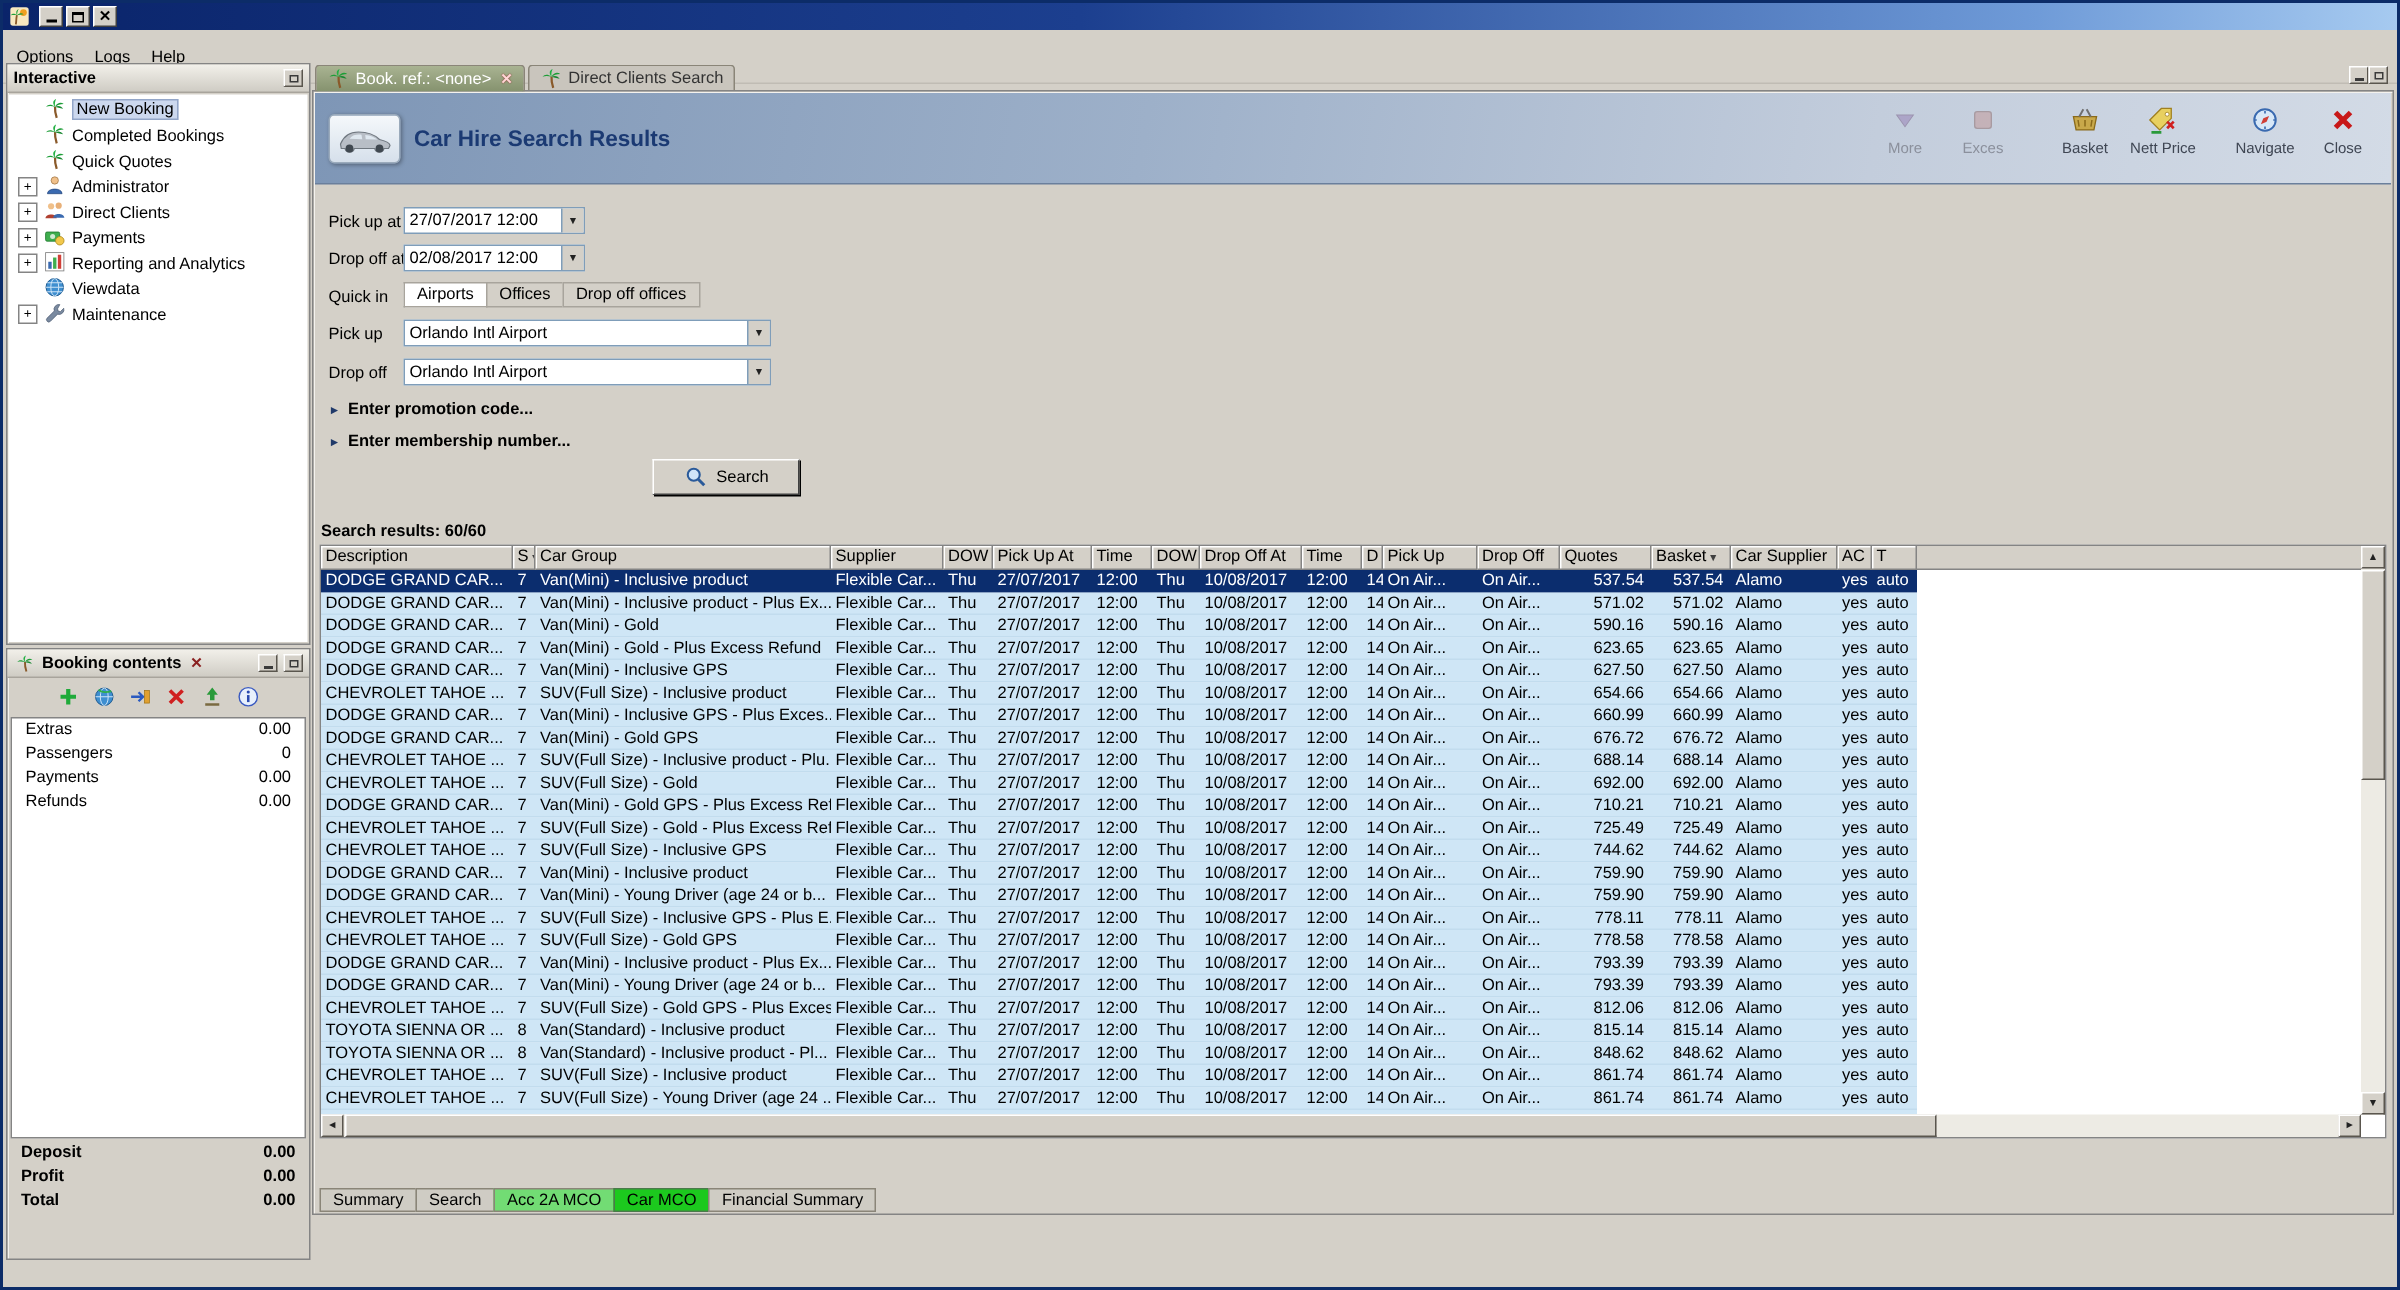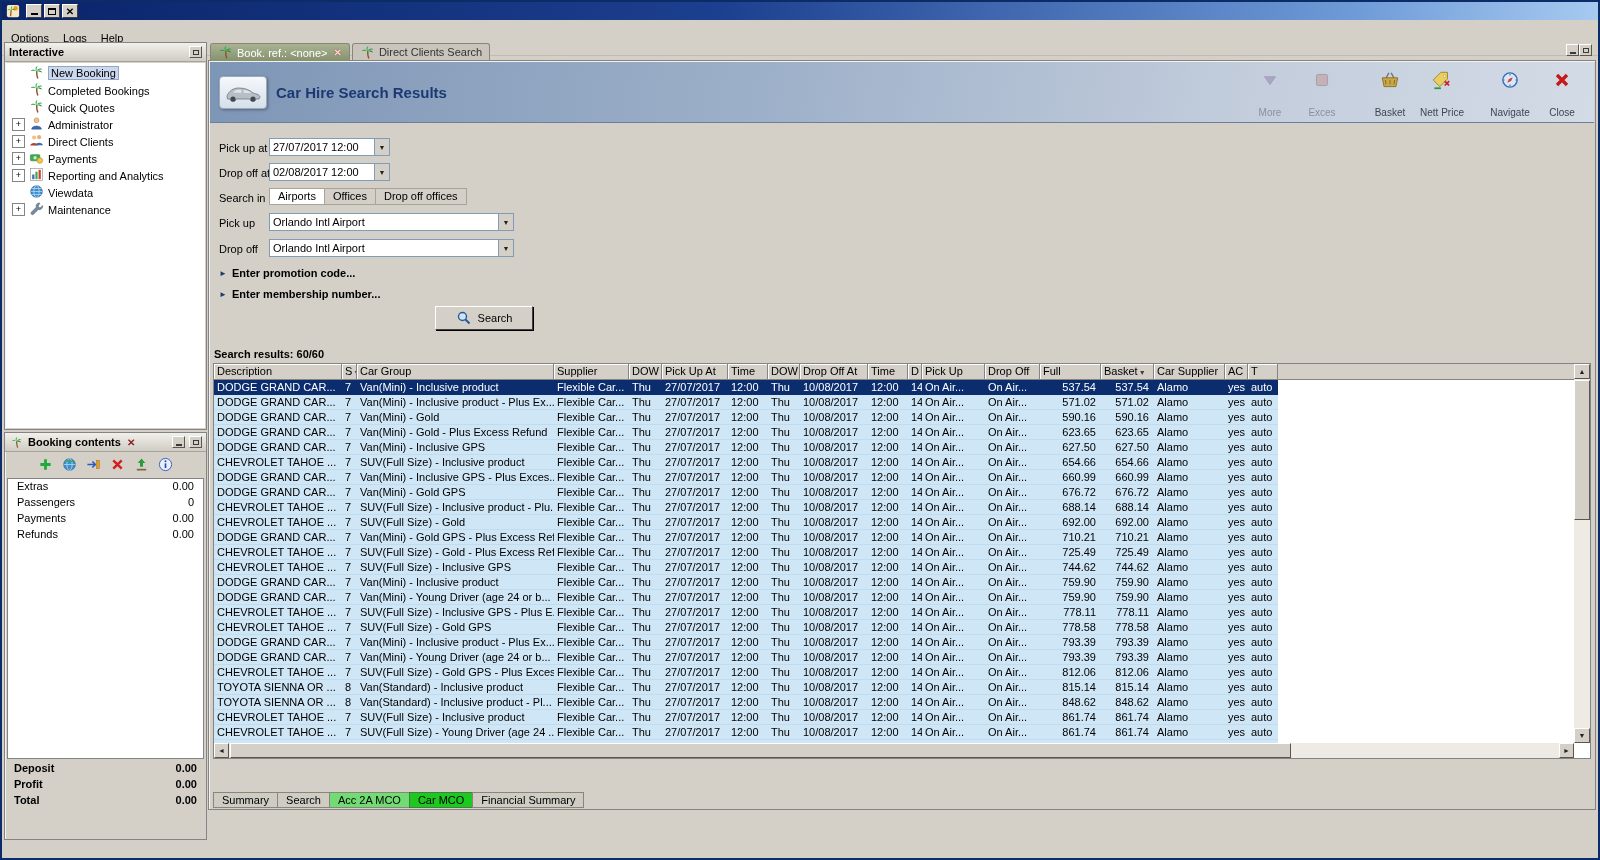--- a/index.html
+++ b/index.html
@@ -70,21 +70,21 @@
   .chheader { position:absolute; left:1px; right:1px; top:1px; height:61px;
     background:linear-gradient(100deg,#7e96b6 0%,#9db0c9 40%,#c3cddc 75%,#d3dbe6 100%);
     border-bottom:1px solid #6a7f9c; }
   .carbox { position:absolute; left:9px; top:14px; width:48px; height:33px; border-radius:4px;
     background:linear-gradient(#f5f8fb,#d6e0eb); border:1px solid #9aaabb; box-shadow:1px 1px 3px rgba(0,0,0,.35);
     display:flex; align-items:center; justify-content:center; }
   .chtitle { position:absolute; left:66px; top:22px; font-size:15px; font-weight:bold; color:#1b3a73; }
   .actions { position:absolute; right:8px; top:7px; display:flex; align-items:flex-start; gap:4px; }
   .hdr-action { width:48px; text-align:center; cursor:default; }
   .hdr-action .icn { height:22px; }
-  .hdr-action-label { font-size:10px; color:#3f4653; margin-top:15px; }
+  .hdr-action-label { font-size:10px; color:#3f4653; margin-top:1px; }
   .hdr-action.disabled .hdr-action-label { color:#8b909c; }
   .hdr-action.disabled .icn { opacity:.55; }
   .grp { margin-left:16px; }
 
   
   .form-label { position:absolute; left:10px; }
   .field { position:absolute; height:18px; background:#fff; border:1px solid #7f9db9; display:flex; align-items:center; }
   .field-text { flex:1; padding:0 3px; white-space:nowrap; overflow:hidden; }
   .field-btn { width:15px; height:100%; background:#d4d0c8; border-left:1px solid #7f9db9;
     display:flex; align-items:center; justify-content:center; font-size:7px; color:#222; }
@@ -492,21 +492,21 @@
         <span class="field-text">27/07/2017 12:00</span>
         <span class="field-btn">▼</span>
       </div>
 
       <span class="form-label" style="top:106px">Drop off at</span>
       <div class="field" style="left:60px; top:102px; width:121px">
         <span class="field-text">02/08/2017 12:00</span>
         <span class="field-btn">▼</span>
       </div>
 
-      <span class="form-label" style="top:131px">Search in</span>
+      <span class="form-label" style="top:131px">Quick in</span>
       <div class="segments" style="left:60px; top:127px">
           <div class="segment selected">Airports</div>
           <div class="segment">Offices</div>
           <div class="segment">Drop off offices</div>
         </div>
 
       <span class="form-label" style="top:156px">Pick up</span>
       <div class="field" style="left:60px; top:152px; width:245px">
         <span class="field-text">Orlando Intl Airport</span>
         <span class="field-btn">▼</span>
@@ -548,21 +548,21 @@
               <div class="gh-cell" style="width: 75px;">Supplier</div>
               <div class="gh-cell" style="width: 33px;">DOW</div>
               <div class="gh-cell" style="width: 66px;">Pick Up At</div>
               <div class="gh-cell" style="width: 40px;">Time</div>
               <div class="gh-cell" style="width: 32px;">DOW</div>
               <div class="gh-cell" style="width: 68px;">Drop Off At</div>
               <div class="gh-cell" style="width: 40px;">Time</div>
               <div class="gh-cell" style="width: 14px;">D</div>
               <div class="gh-cell" style="width: 63px;">Pick Up</div>
               <div class="gh-cell" style="width: 55px;">Drop Off</div>
-              <div class="gh-cell" style="width: 61px;">Full</div>
+              <div class="gh-cell" style="width: 61px;">Quotes</div>
               <div class="gh-cell" style="width: 53px;">Basket<span class="sort-arrow">▼</span></div>
               <div class="gh-cell" style="width: 71px;">Car Supplier</div>
               <div class="gh-cell" style="width: 23px;">AC</div>
               <div class="gh-cell" style="width: 30px;">T</div>
             </div>
           <div class="gridbody">
               <div class="grid-row sel">
                 <div class="g-cell" style="width: 128px;">DODGE GRAND CAR...</div>
                 <div class="g-cell" style="width: 15px;">7</div>
                 <div class="g-cell" style="width: 197px;">Van(Mini) - Inclusive product</div>

